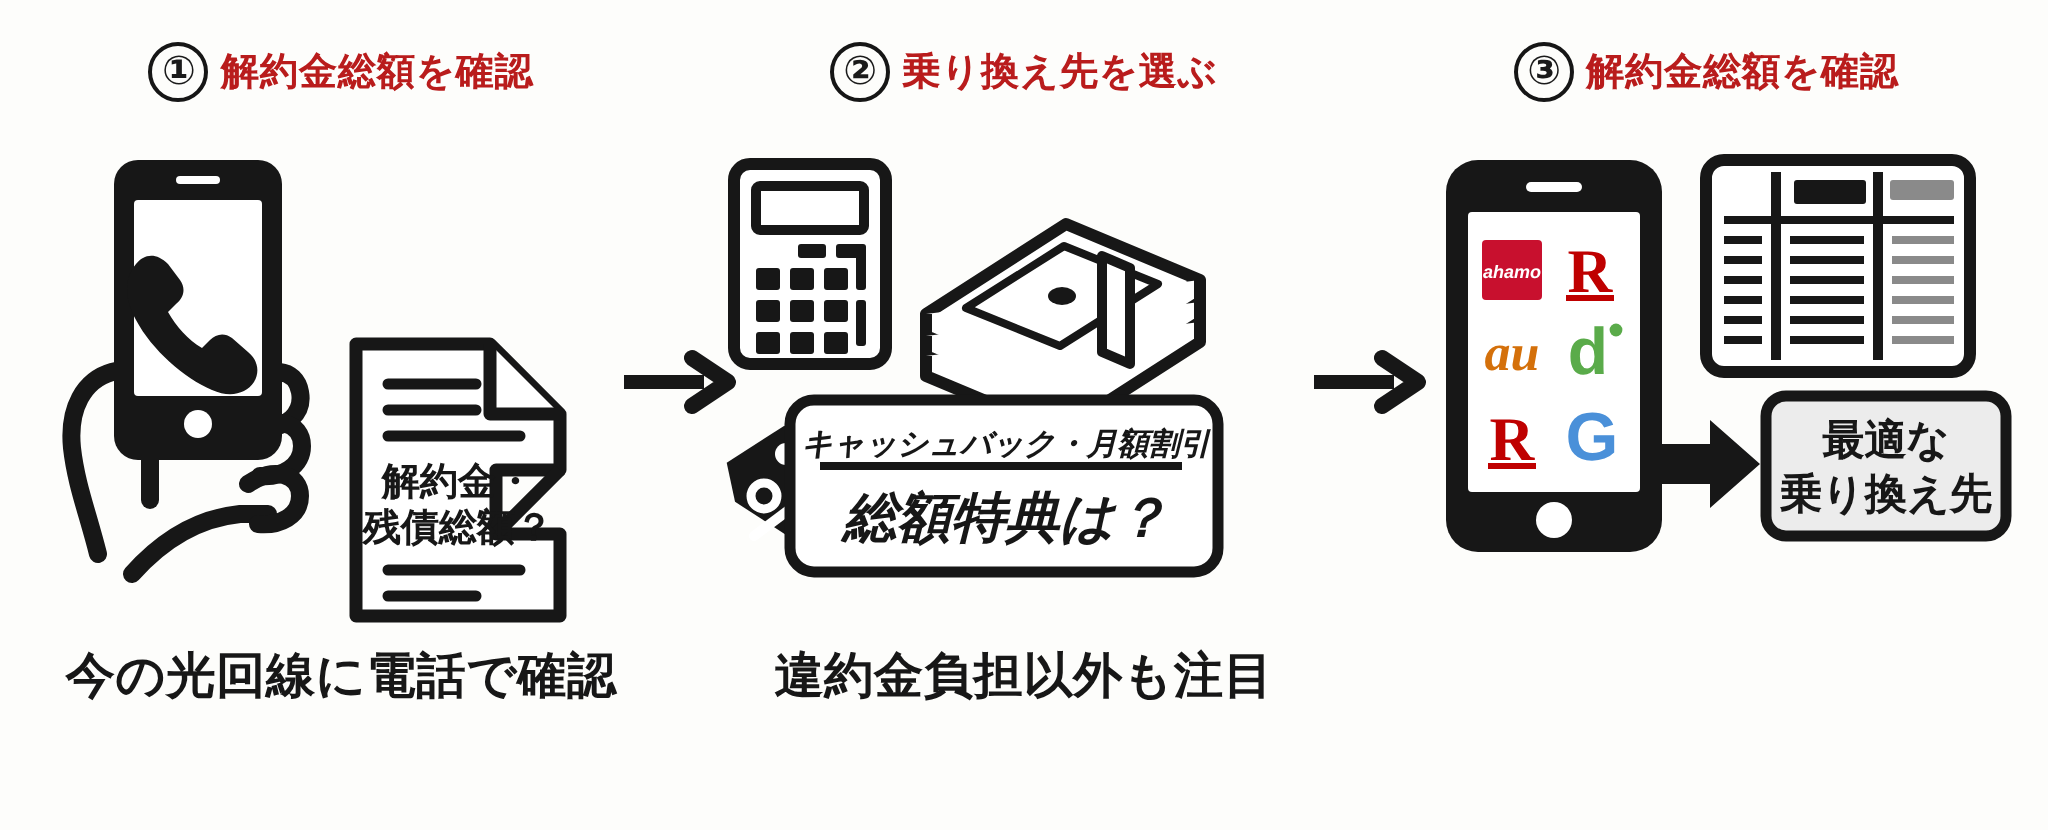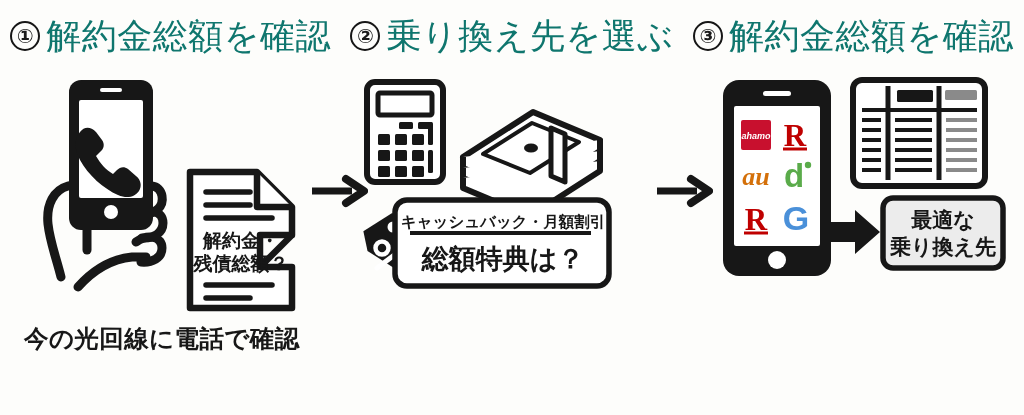--- a/index.html
+++ b/index.html
@@ -47,42 +47,42 @@
     border: 2.6px solid #161616;
     border-radius: 50%;
     font-size: 20px;
     font-weight: bold;
     line-height: 1;
     letter-spacing: 0;
     box-sizing: border-box;
     flex: none;
   }
   .heading-text {
-    font-size: 35px;
-    font-weight: normal;
+    font-size: 19px;
+    font-weight: bold;
     letter-spacing: 0.5px;
     white-space: nowrap;
-    color: #0f766e;
+    color: #b91c1c;
   }
 
   
   .panels {
     position: absolute;
     top: 72px;
     left: 0;
     width: 1024px;
     height: 240px;
   }
   .panel {
     position: absolute;
     top: 0;
     height: 240px;
   }
-  #panel-1 { left: 16px;   width: 320px; }
-  #panel-2 { left: 355px; width: 300px; }
+  #panel-1 { left: 4px;   width: 320px; }
+  #panel-2 { left: 355px; width: 300px; font-style: italic; }
   #panel-3 { left: 705px; width: 319px; }
 
   .arrow {
     position: absolute;
     top: 102px;
     width: 56px;
     height: 34px;
   }
   #arrow-1 { left: 312px; }
   #arrow-2 { left: 657px; }
@@ -91,23 +91,22 @@
   .captions {
     position: absolute;
     top: 316px;
     left: 0;
     width: 1024px;
     height: 99px;
     display: flex;
   }
   .caption-cell {
     flex: 0 0 341.33px;
-    text-align: left;
+    text-align: center;
     padding-top: 6px;
-    margin-left: 24px;
   }
   .caption-text {
     font-size: 24.5px;
     font-weight: bold;
     line-height: 1.38;
     letter-spacing: 0.4px;
     color: #171717;
     display: block;
   }
   .caption-cell.two-line { padding-top: 4px; }
@@ -334,17 +333,20 @@
     </div>
 
   </div>
 
   <div class="captions">
 
     <div class="caption-cell">
       <span class="caption-text">今の光回線に電話で確認</span>
     </div>
 
+    <div class="caption-cell">
+      <span class="caption-text">違約金負担以外も注目</span>
+    </div>
 
 
   </div>
 
 </div>
 
 </body></html>

